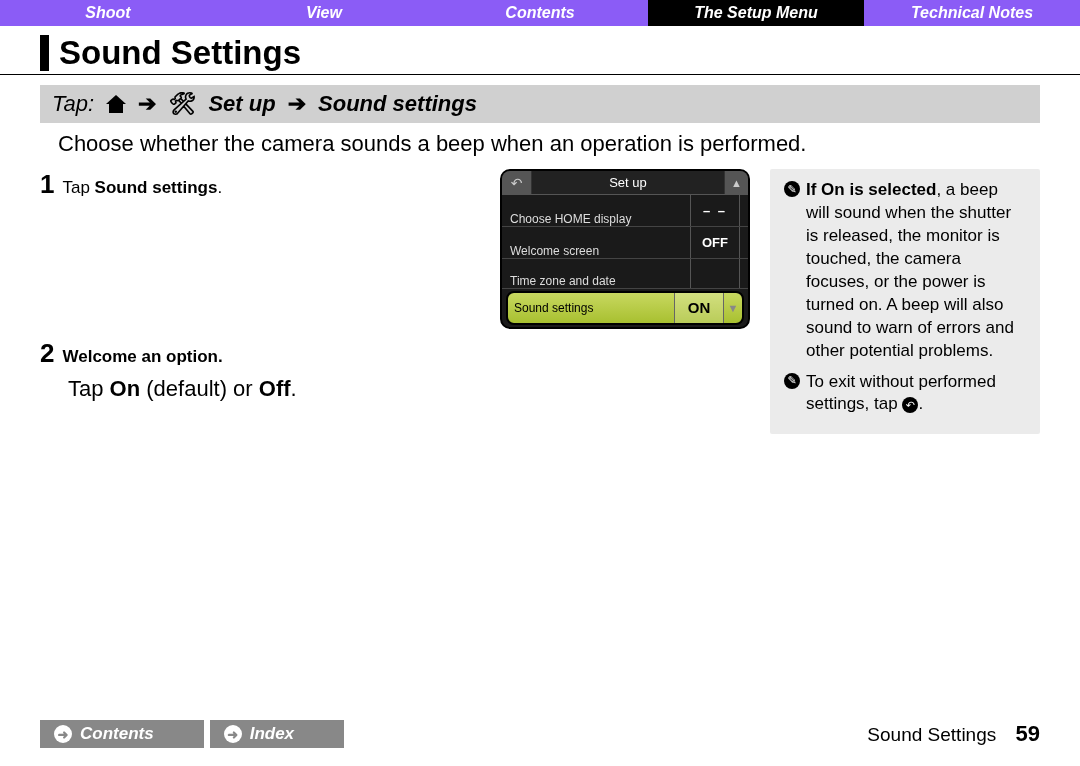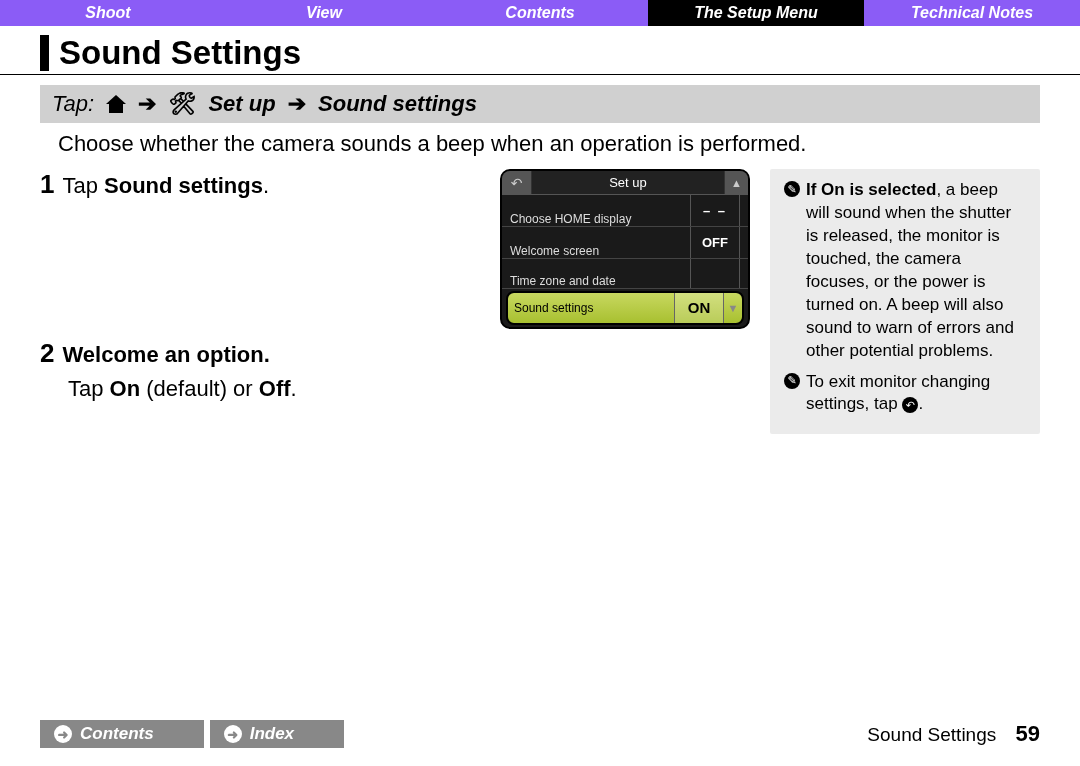--- a/index.html
+++ b/index.html
@@ -16,21 +16,21 @@
 .home-icon{display:inline-block;width:20px;height:18px;position:relative}
 .home-icon::before{content:"";position:absolute;top:0;left:0;border-left:10px solid transparent;border-right:10px solid transparent;border-bottom:9px solid #000}
 .home-icon::after{content:"";position:absolute;top:8px;left:3px;width:14px;height:10px;background:#000}
 .wrench-icon{font-style:normal;font-weight:700;font-size:22px}
 .intro{padding:0 58px;font-size:22px;margin-bottom:12px}
 .content{display:flex;padding:0 40px;gap:20px}
 .left-col{flex:0 0 440px}
 .step{margin-bottom:18px}
 .step-line{font-size:22px;display:flex;align-items:baseline;gap:8px}
 .step-num{font-weight:700;font-size:26px}
-.step-text{font-size:22px}
+.step-text{font-size:17px}
 .step-text b{font-weight:700}
 .step-sub{font-size:22px;margin-left:28px;margin-top:7px}
 .screenshot{flex:0 0 250px;height:160px;background:#1a1a1a;border:2px solid #000;border-radius:10px;overflow:hidden;position:relative;display:flex;flex-direction:column}
 .shot-header{display:flex;align-items:center;height:26px;background:#222;border-bottom:1px solid #555}
 .shot-back{width:30px;height:100%;background:#555;display:flex;align-items:center;justify-content:center;color:#ccc;font-size:14px;border-right:1px solid #333}
 .shot-title{flex:1;text-align:center;color:#fff;font-size:13px}
 .shot-arrow{width:24px;height:100%;background:#555;display:flex;align-items:center;justify-content:center;color:#ccc;font-size:11px;border-left:1px solid #333}
 .shot-row{display:flex;align-items:flex-end;height:32px;border-bottom:1px solid #444;padding:0 8px}
 .shot-label{flex:1;color:#ddd;font-size:12px}
 .shot-val{width:50px;text-align:center;color:#fff;font-weight:700;font-size:13px;border-left:1px solid #555;border-right:1px solid #555;height:100%;line-height:32px}
@@ -124,21 +124,21 @@
     </div>
   </div>
 
   <div class="notes">
     <div class="note-item">
       <span class="pen-icon">✎</span>
       <span><b>If On is selected</b><span>, a beep will sound when the shutter is released, the monitor is touched, the camera focuses, or the power is turned on. A beep will also sound to warn of errors and other potential problems.</span></span>
     </div>
     <div class="note-item">
       <span class="pen-icon">✎</span>
-      <span><span>To exit monitor changing settings, tap </span><span class="back-circle">↶</span><span>.</span></span>
+      <span><span>To exit without performed settings, tap </span><span class="back-circle">↶</span><span>.</span></span>
     </div>
   </div>
 </div>
 
 <div class="footer">
   <div class="foot-btn">
     <span class="circ">➜</span>
     <span>Contents</span>
   </div>
   <div class="foot-btn">

